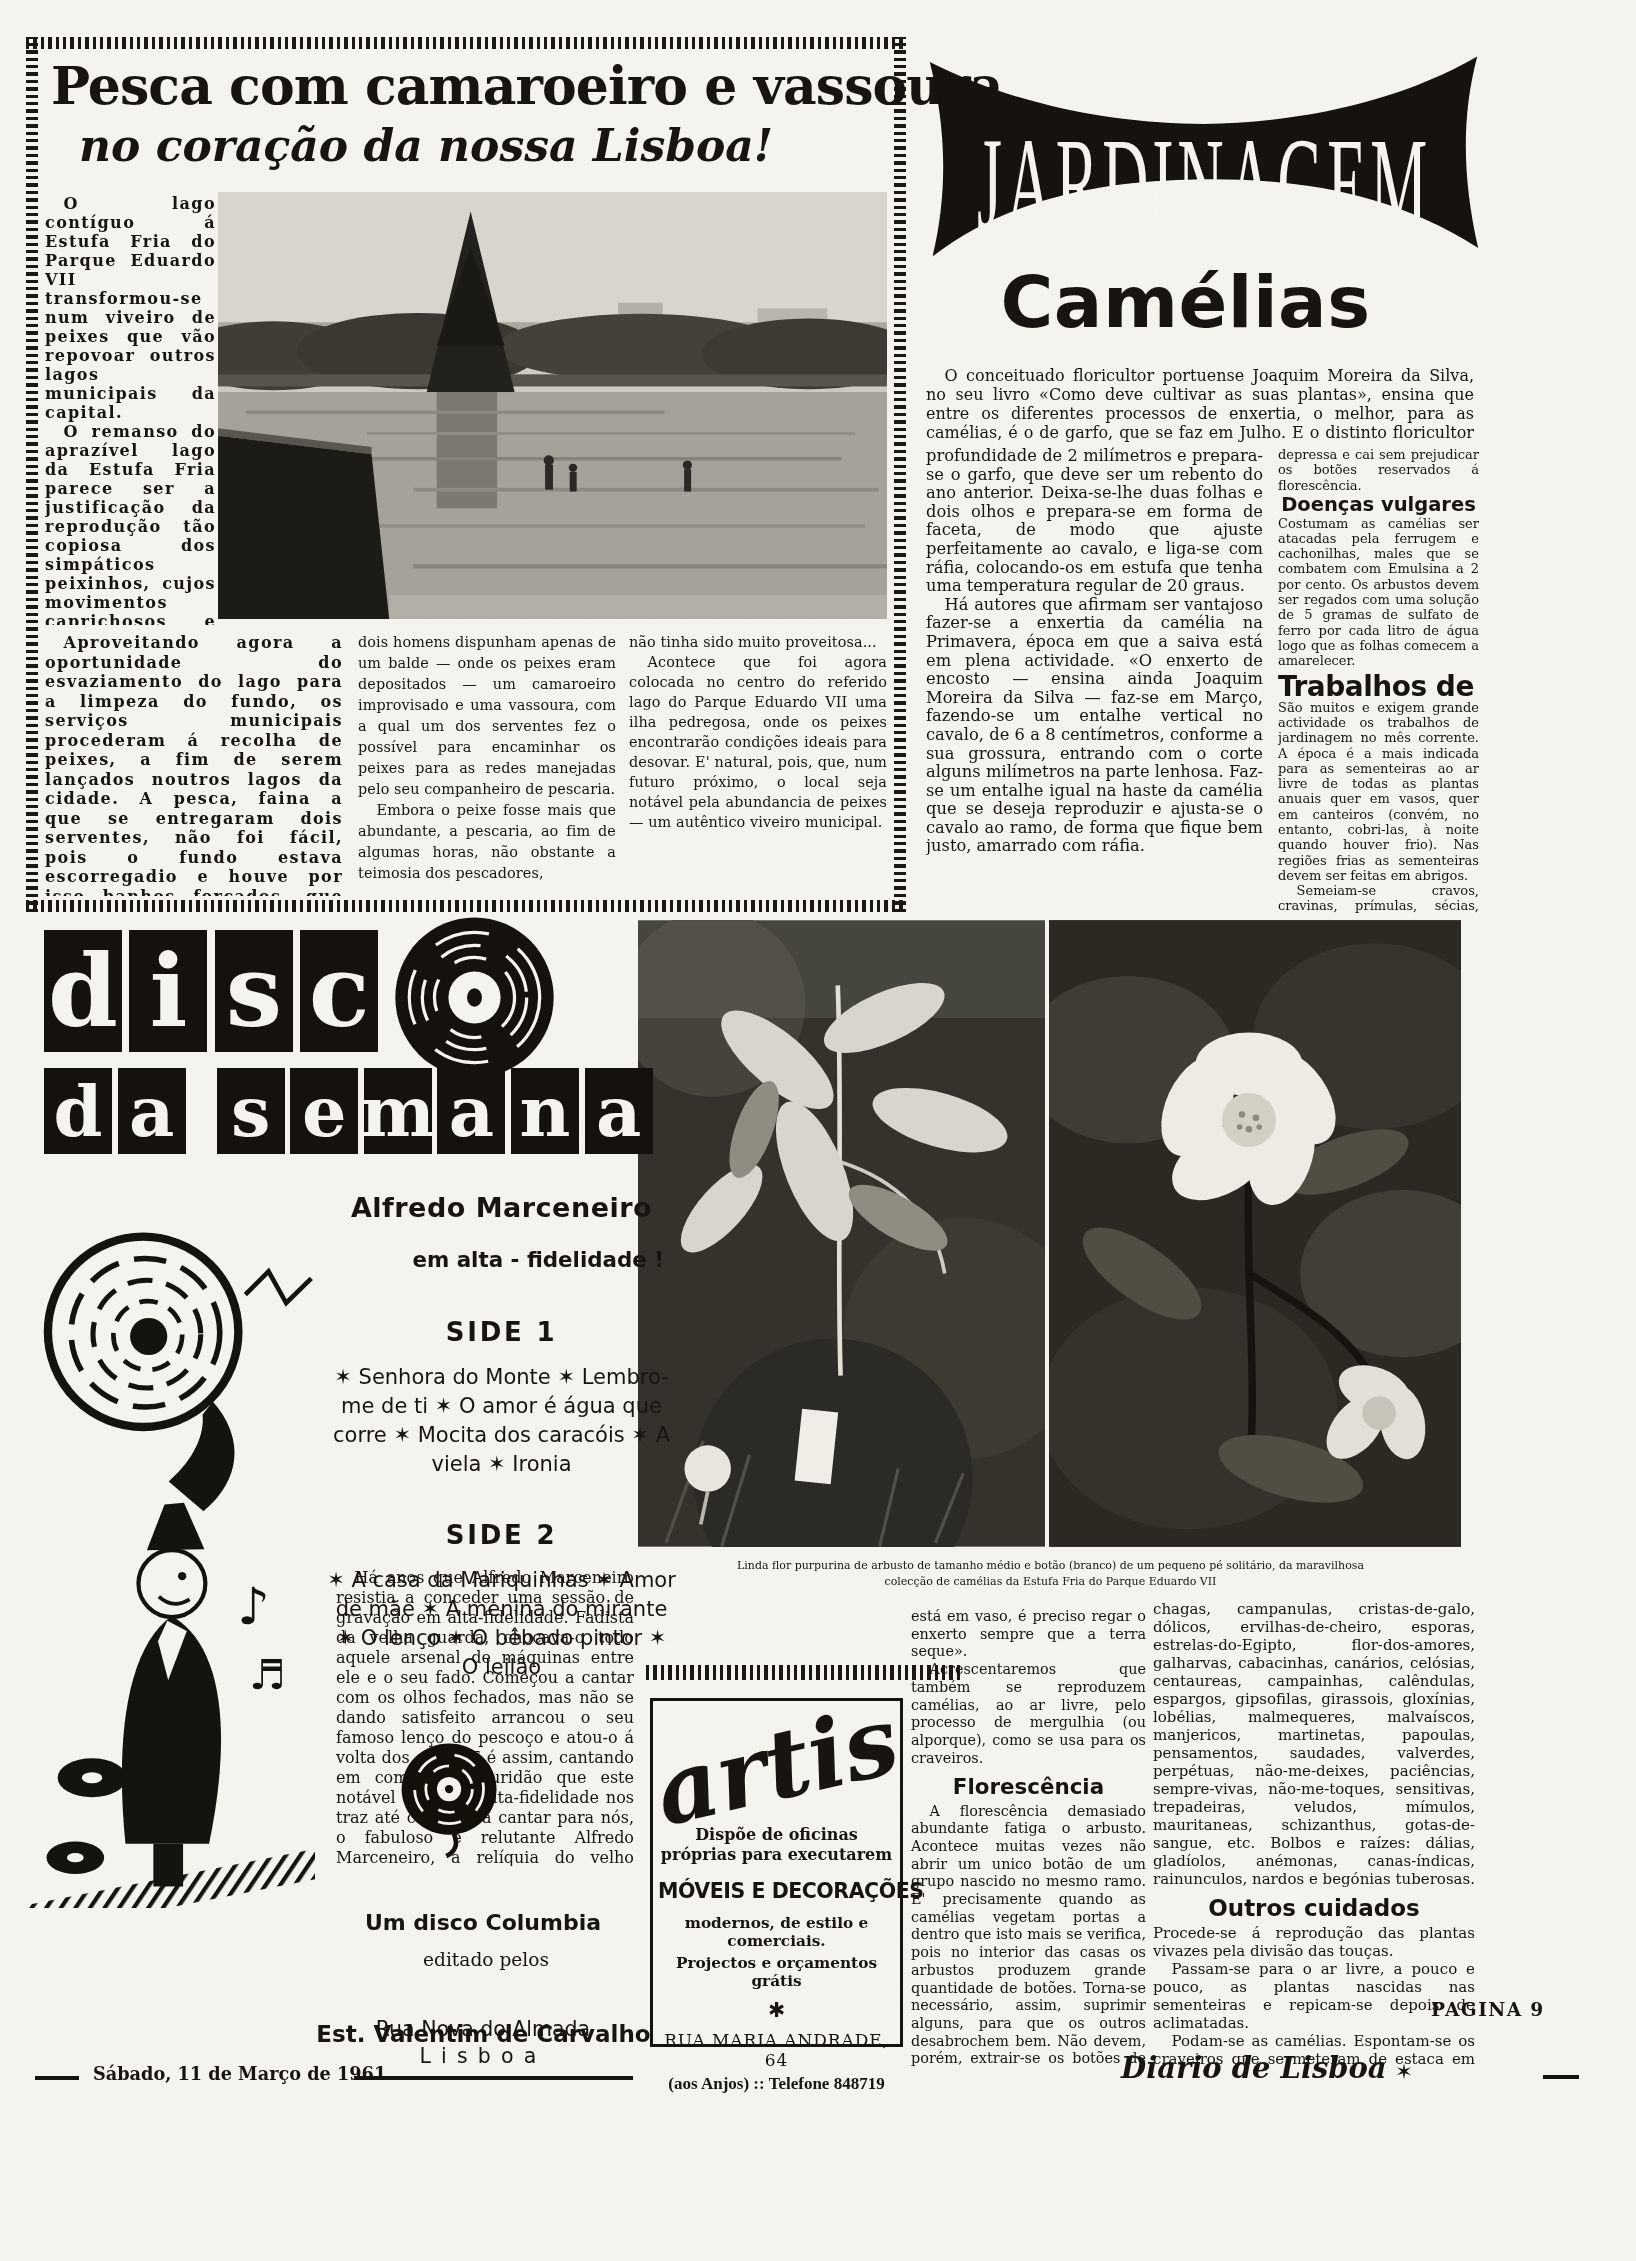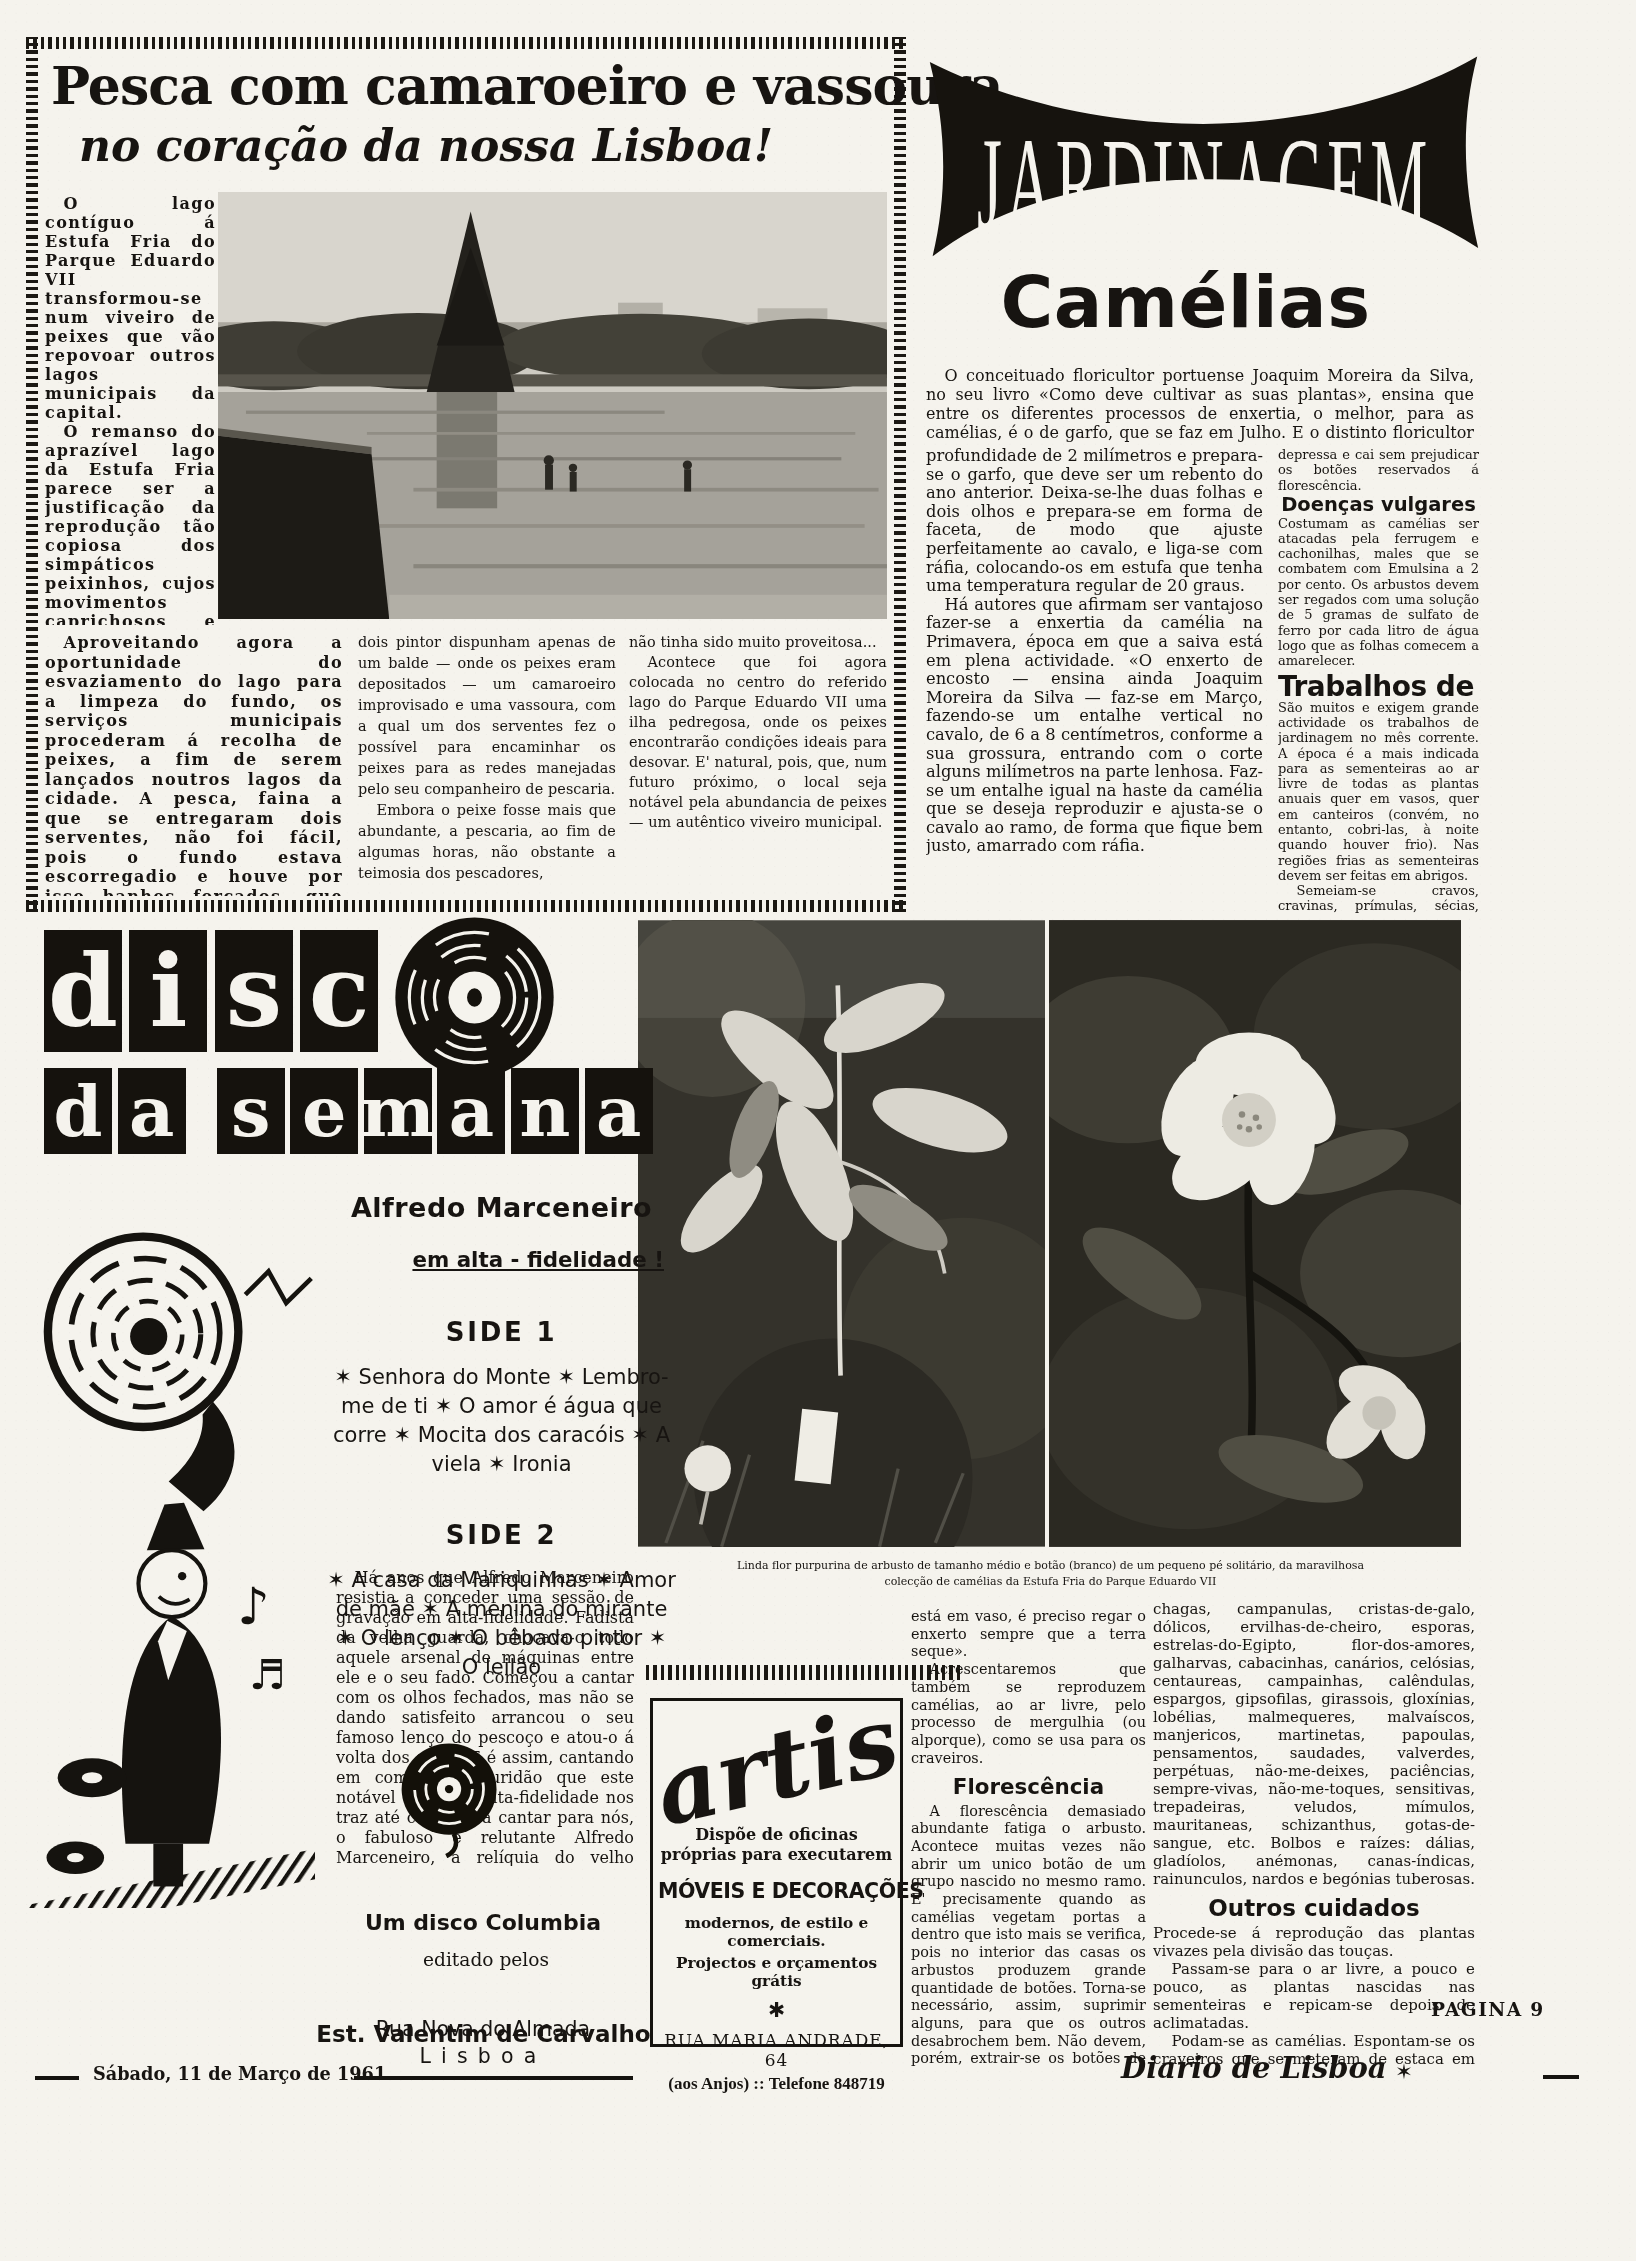--- a/index.html
+++ b/index.html
@@ -28,21 +28,21 @@
   .g-right{font-size:13px;line-height:15.3px;}
   .g-sub1{font-family:"DejaVu Sans","Liberation Sans",sans-serif;font-weight:bold;font-size:19.5px;text-align:center;margin:4.6px 0 2.8px;}
   .g-sub2{font-family:"DejaVu Sans","Liberation Sans",sans-serif;font-weight:bold;font-size:28px;white-space:nowrap;margin:10.2px 0 5.6px;letter-spacing:-0.5px;}
   .caption{font-weight:normal;font-size:11px;line-height:16px;text-align:center;}
   
   .tile{display:inline-flex;align-items:center;justify-content:center;background:#15120d;color:#f5f3ed;
         font-family:"DejaVu Serif","Liberation Serif",serif;font-weight:bold;}
   .t1{width:78px;height:122px;font-size:100px;margin-right:7.4px;}
   .t2{width:68px;height:86px;font-size:70px;margin-right:5.6px;}
   .artist{font-weight:bold;font-size:27px;text-align:center;letter-spacing:0.5px;}
-  .tagline{font-weight:bold;font-size:21.4px;text-align:right;padding-right:14px;text-decoration:underline;}
+  .tagline{font-weight:bold;font-size:21.4px;text-align:right;padding-right:14px;}
   .side-t{font-weight:bold;font-size:26px;text-align:center;letter-spacing:2.8px;}
   .tracks{font-size:21px;line-height:29px;text-align:center;}
   .disco-body{font-size:16px;line-height:20px;}
   .d-label{font-weight:bold;font-size:22px;text-align:center;}
   .d-edited{font-size:18.6px;text-align:center;}
   .d-studio{font-weight:bold;font-size:23px;text-align:center;margin-top:40px;}
   .d-addr{font-size:20.5px;text-align:center;}
   .d-addr2{font-size:20.5px;text-align:center;letter-spacing:10.2px;}
   
   .artis-box{border:3.3px solid #15130f;background:#f5f3ed;text-align:center;}
@@ -113,21 +113,21 @@
     </g>
     <polygon points="0,508 330,548 330,564 0,524" fill="#59564d"></polygon>
     <polygon points="0,524 330,564 368,918 0,918" fill="#1d1b16"></polygon>
     <rect x="368" y="866" width="1070" height="52" fill="#b2afa6"></rect>
   </svg>
 
   <div class="abs bigcol serif just txt clip" style="left:45px;top:633px;width:298px;height:263px;line-height:19.5px;">
       <p>Aproveitando agora a oportunidade do esvaziamento do lago para a limpeza do fundo, os serviços municipais procederam á recolha de peixes, a fim de serem lançados noutros lagos da cidade. A pesca, faina a que se entregaram dois serventes, não foi fácil, pois o fundo estava escorregadio e houve por isso banhos forçados, que provocaram o riso do público que seguiu interessado esse espectáculo de ocasião.</p>
     </div>
   <div class="abs bodycol serif just txt flush clip" style="left:358px;top:632px;width:258px;height:265px;">
-      <p>dois pintor dispunham apenas de um balde — onde os peixes eram depositados — um camaroeiro improvisado e uma vassoura, com a qual um dos serventes fez o possível para encaminhar os peixes para as redes manejadas pelo seu companheiro de pescaria.</p>
+      <p>dois homens dispunham apenas de um balde — onde os peixes eram depositados — um camaroeiro improvisado e uma vassoura, com a qual um dos serventes fez o possível para encaminhar os peixes para as redes manejadas pelo seu companheiro de pescaria.</p>
       <p>Embora o peixe fosse mais que abundante, a pescaria, ao fim de algumas horas, não obstante a teimosia dos pescadores,</p>
     </div>
   <div class="abs bodycol serif just txt flush clip" style="left:629px;top:632px;width:258px;height:265px;line-height:20px;">
       <p>não tinha sido muito proveitosa...</p>
       <p>Acontece que foi agora colocada no centro do referido lago do Parque Eduardo VII uma ilha pedregosa, onde os peixes encontrarão condições ideais para desovar. E' natural, pois, que, num futuro próximo, o local seja notável pela abundancia de peixes — um autêntico viveiro municipal.</p>
     </div>
 
   <svg class="abs" style="left:927px;top:24px;" width="553" height="237" viewBox="0 0 1190 510">
     <path d="M6,82 C200,180 420,215 595,215 C800,212 1010,170 1184,70
              C1150,200 1152,330 1186,482

